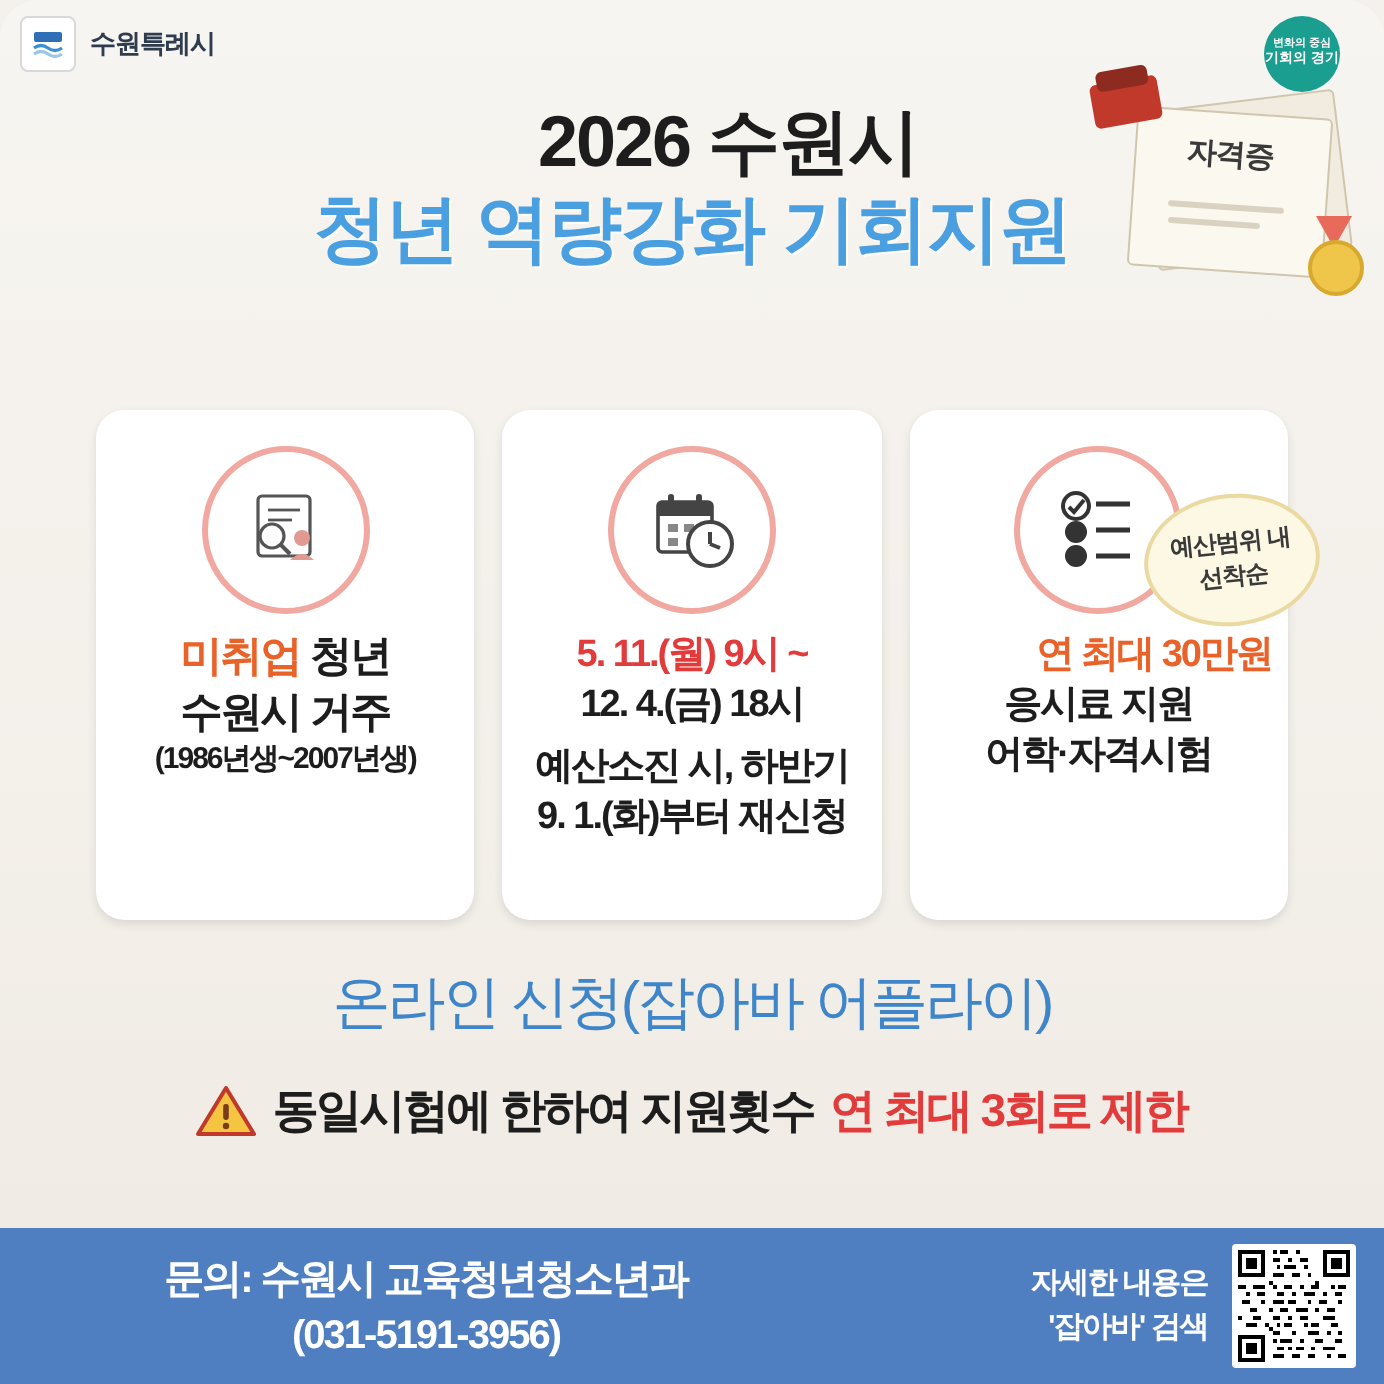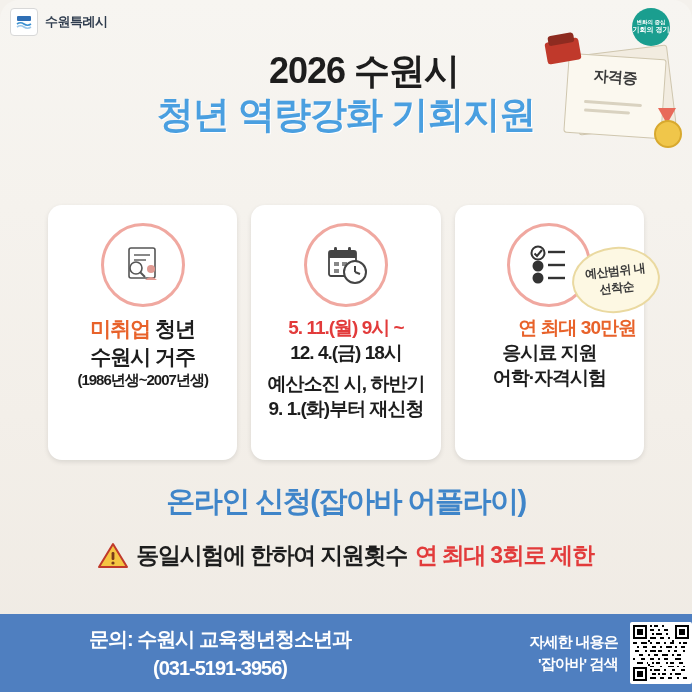--- a/index.html
+++ b/index.html
@@ -132,21 +132,21 @@
     background:#fdf8e3;border:2px solid #ead9a0;border-radius:50%;
     display:flex;flex-direction:column;align-items:center;justify-content:center;
     font-size:12px;font-weight:bold;color:#3a3a3a;line-height:1.4;
     letter-spacing:-0.5px;
     transform:rotate(-6deg);
   }
 
   
   .apply{
     position:absolute;top:482px;left:0;right:0;text-align:center;
-    font-size:29px;font-weight:bold;color:#3f85c9;letter-spacing:-1.5px;
+    font-size:29px;font-weight:normal;color:#3f85c9;letter-spacing:-1.5px;
   }
   .notice{
     position:absolute;top:540px;left:0;right:0;text-align:right;
     font-size:23px;font-weight:bold;color:#1d1d1d;letter-spacing:-1.3px;
     display:flex;align-items:center;justify-content:center;gap:8px;
   }
   .warn-icon{display:inline-flex;}
 
   
   .footer{
@@ -154,21 +154,21 @@
     background:#4f7fc0;color:#ffffff;
     display:flex;align-items:center;
   }
   .foot-left{
     flex:1;padding-left:18px;text-align:center;
   }
   .foot-left .l1{font-size:20px;font-weight:bold;letter-spacing:-1px;}
   .foot-left .l2{font-size:20px;font-weight:bold;letter-spacing:-1px;margin-top:4px;}
   .foot-right{
     width:270px;display:flex;align-items:center;justify-content:flex-end;
-    padding-right:0;gap:12px;
+    padding-right:14px;gap:12px;
   }
   .foot-right .txt{text-align:right;font-size:15px;font-weight:bold;line-height:1.5;letter-spacing:-0.8px;}
   .qr{
     width:62px;height:62px;background:#ffffff;padding:3px;border-radius:2px;
     box-sizing:border-box;
   }
 </style>
 </head>
 <body>
 

